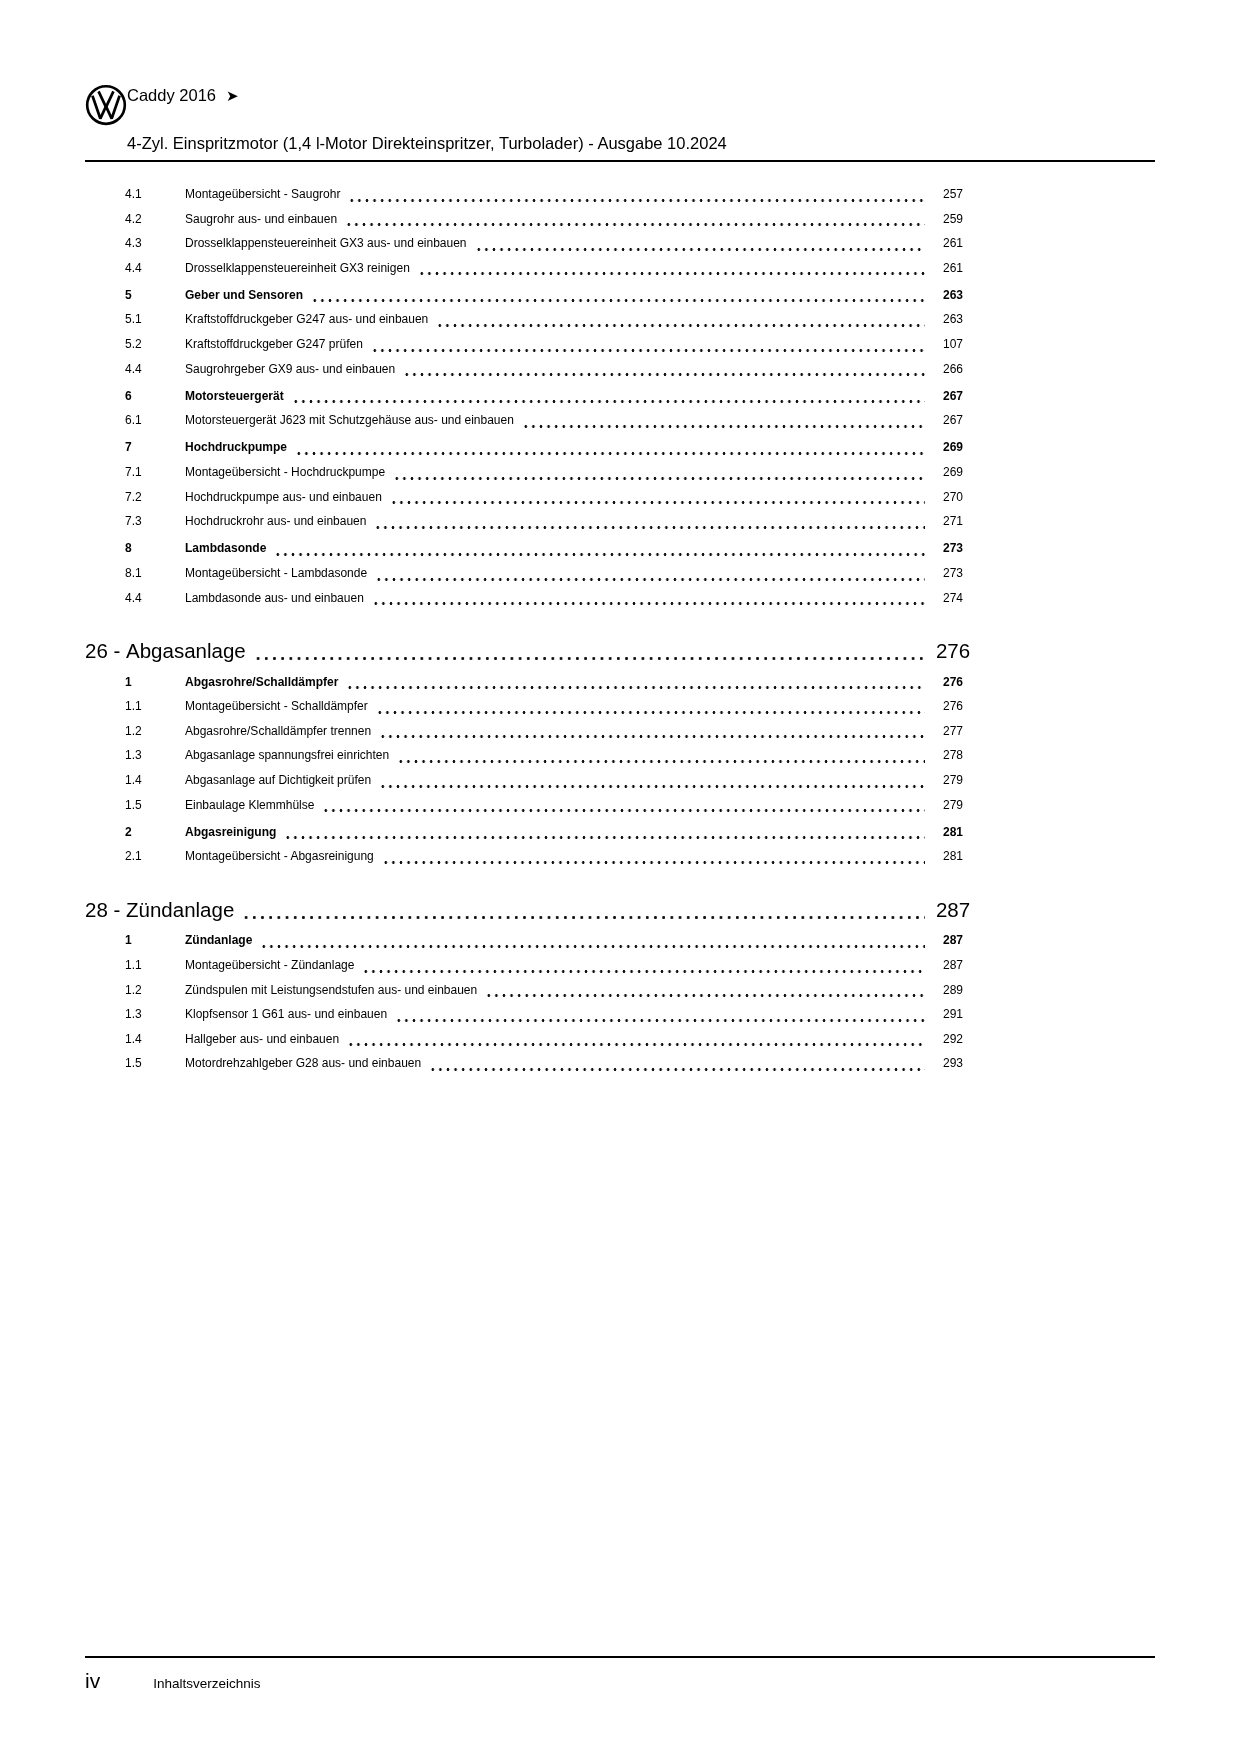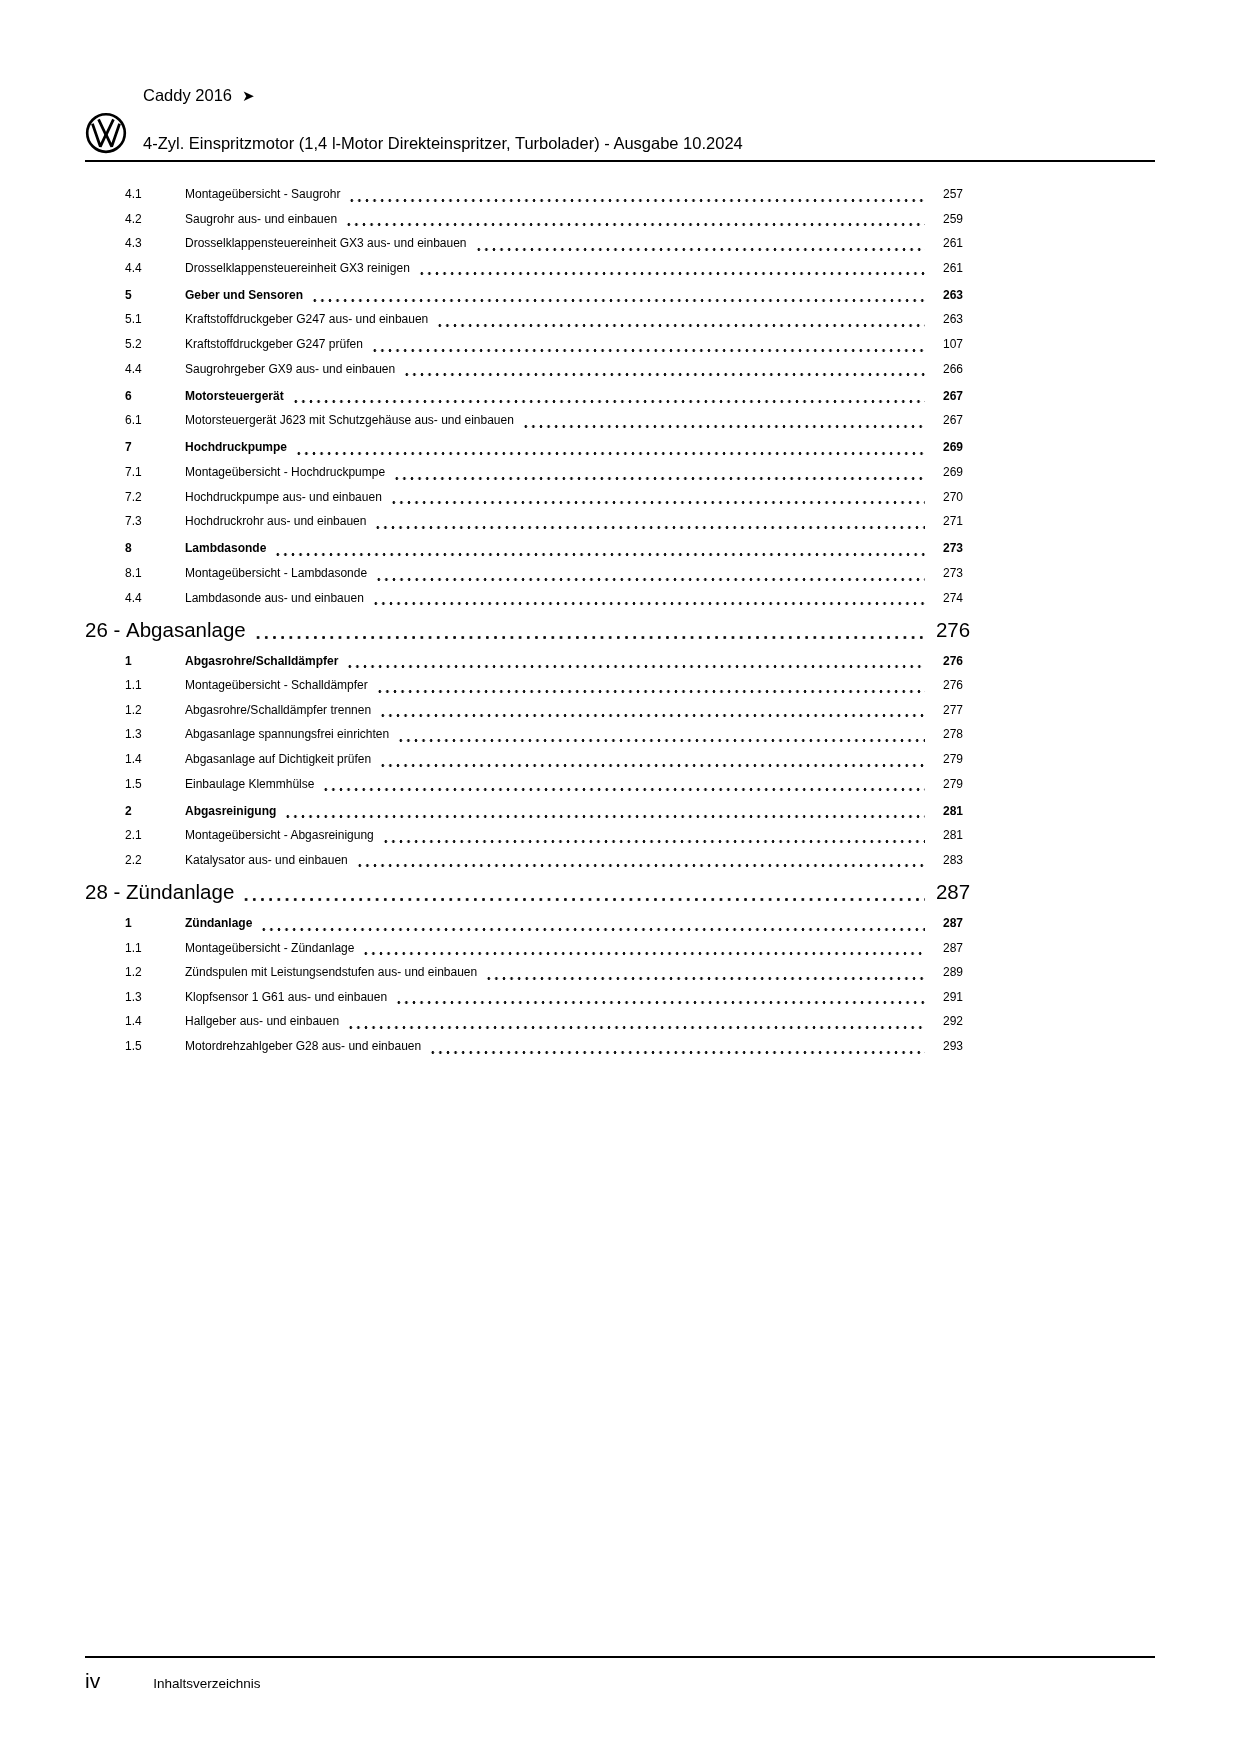--- a/index.html
+++ b/index.html
@@ -4,21 +4,21 @@
 <style>
   * { margin: 0; padding: 0; box-sizing: border-box; }
   html, body { background: #ffffff; }
   body {
     width: 1240px; height: 1753px; position: relative;
     font-family: "Liberation Sans", sans-serif; color: #000;
     overflow: hidden;
   }
   .page { position: absolute; inset: 0; padding: 84px 85px 0 85px; }
 
-  .header { display: flex; align-items: flex-end; gap: 16px; }
+  .header { display: flex; align-items: flex-start; }
   .logo svg { display: block; }
   .header-text { padding-top: 1px; }
   .header-line1 { font-size: 16.5px; line-height: 21px; display: flex; align-items: center; gap: 10px; }
   .arrow { font-size: 15px; line-height: 1; }
   .header-line2 { font-size: 16.5px; line-height: 22px; margin-top: 26px; }
   .rule { border-top: 2px solid #000; margin-top: 6px; }
 
   .toc { margin-top: 20px; width: 892px; }
   .row {
     display: flex; font-size: 12px;
@@ -31,21 +31,21 @@
   .dots {
     flex: 1 1 auto; min-width: 10px; align-self: flex-end;
     height: 5px; margin: 0 4px 4px 8px;
     background-image: radial-gradient(circle, #111 1.3px, transparent 1.5px);
     background-size: 7.6px 5px; background-repeat: repeat-x;
     background-position: left bottom;
   }
   .row.section { font-weight: bold; margin-top: 2.5px; }
   .row.chapter {
     font-size: 20.5px; height: 32px; line-height: 32px;
-    margin-top: 4px; padding-left: 0;
+    margin-top: 25px; padding-left: 0;
   }
   .row.chapter .num { width: auto; }
   .row.chapter .dots { margin-bottom: 6px; background-size: 8.2px 5px; }
 
   .footer {
     position: absolute; left: 85px; right: 85px; top: 1656px;
     border-top: 2px solid #000; padding-top: 11px;
     display: flex; align-items: baseline; gap: 26px;
   }
   .footer .page-label { font-size: 21px; }
@@ -225,26 +225,20 @@
     <span class="title">Abgasreinigung</span>
     <span class="dots"></span>
     <span class="page-num">281</span>
   </div>
       <div class="row sub">
     <span class="num">2.1</span>
     <span class="title">Montageübersicht - Abgasreinigung</span>
     <span class="dots"></span>
     <span class="page-num">281</span>
   </div>
-      <div class="row sub">
-    <span class="num">2.2</span>
-    <span class="title">Katalysator aus- und einbauen</span>
-    <span class="dots"></span>
-    <span class="page-num">283</span>
-  </div>
       <div class="row chapter">
     <span class="num">28 - </span>
     <span class="title">Zündanlage</span>
     <span class="dots"></span>
     <span class="page-num">287</span>
   </div>
       <div class="row section">
     <span class="num">1</span>
     <span class="title">Zündanlage</span>
     <span class="dots"></span>

